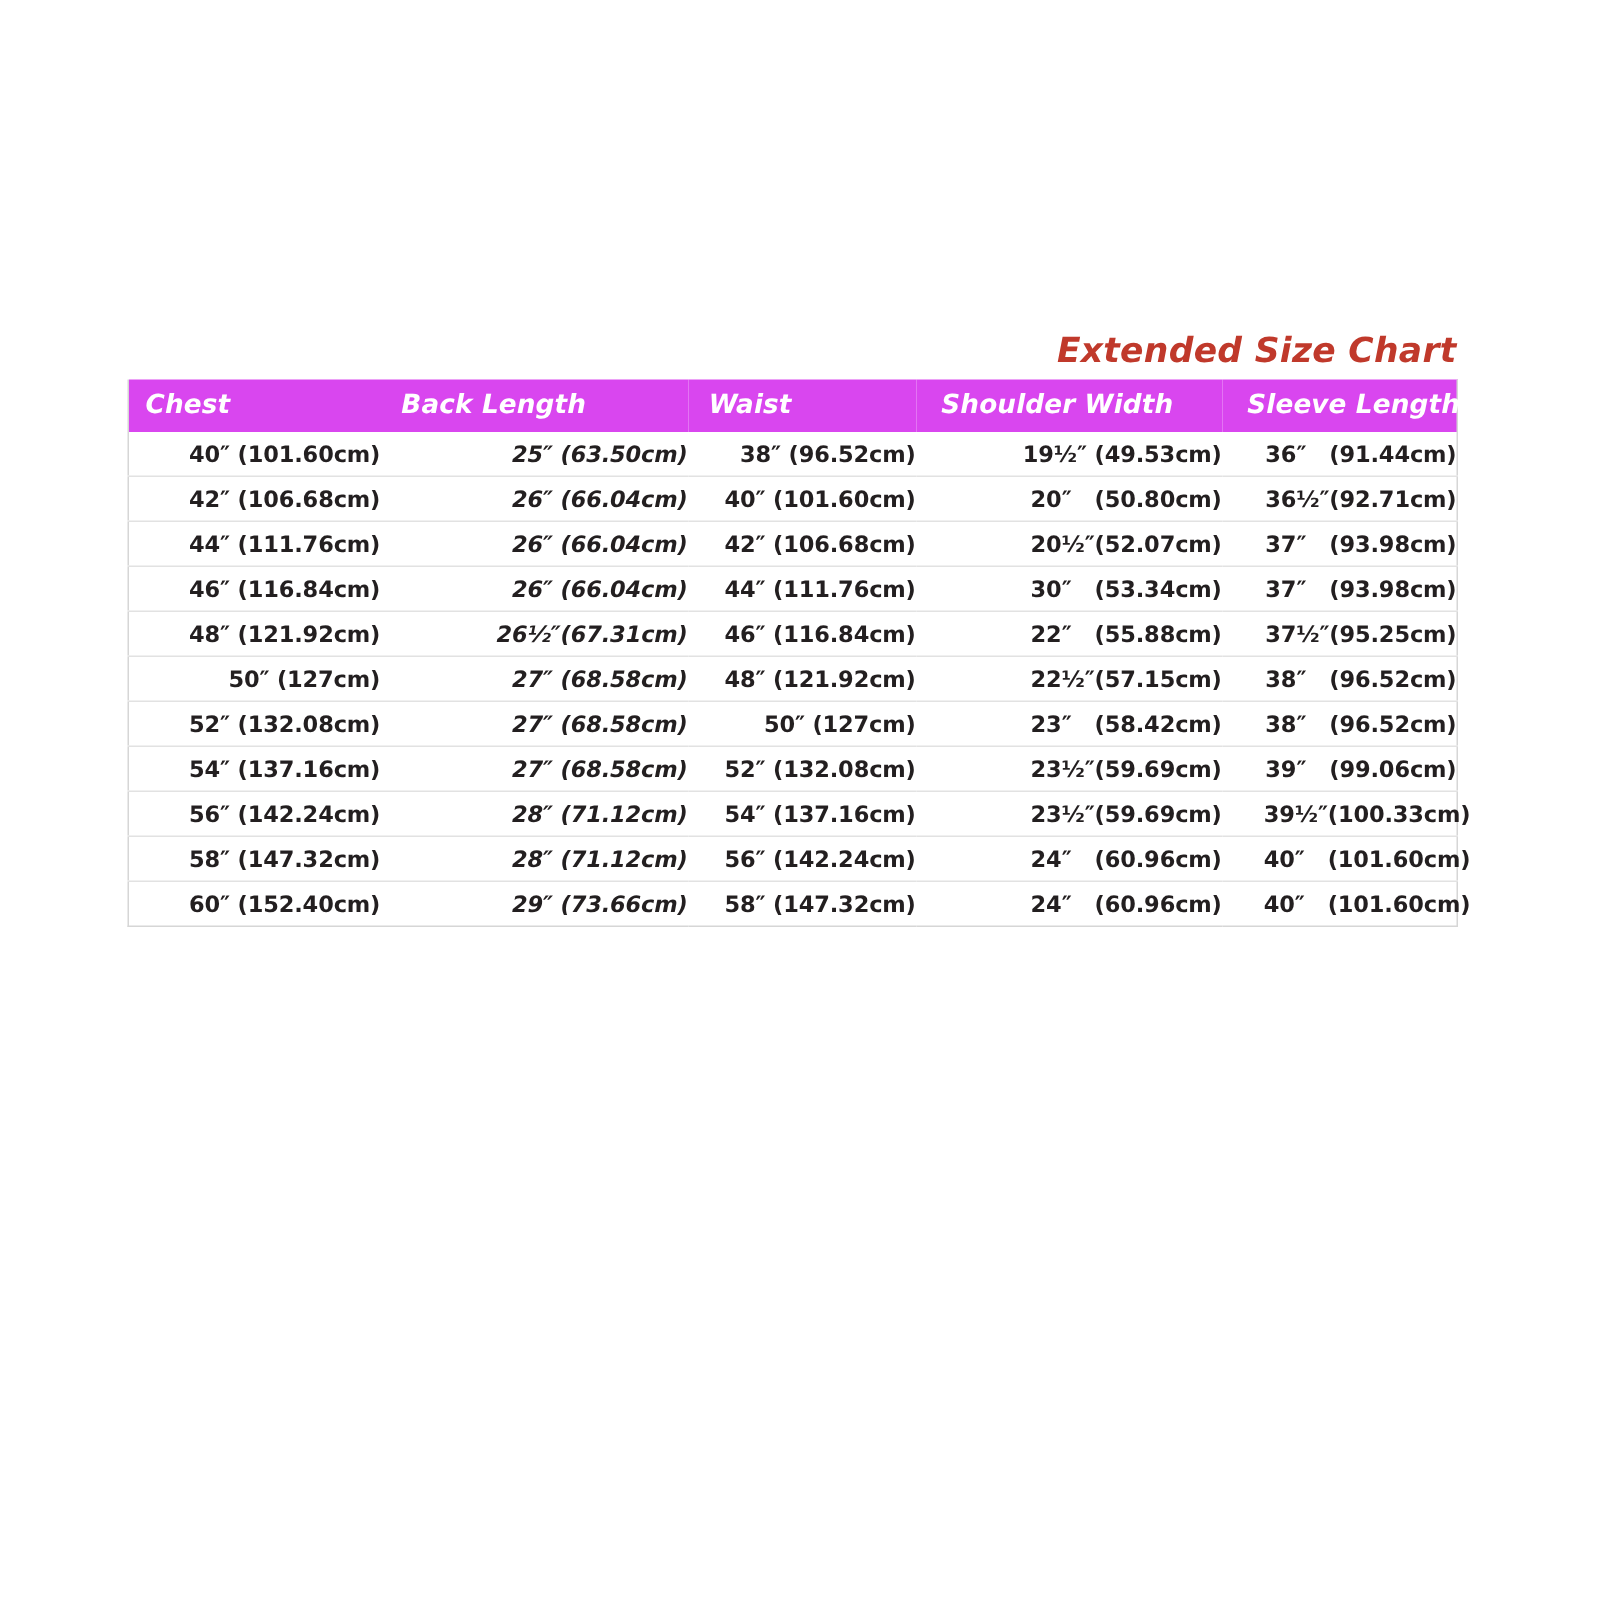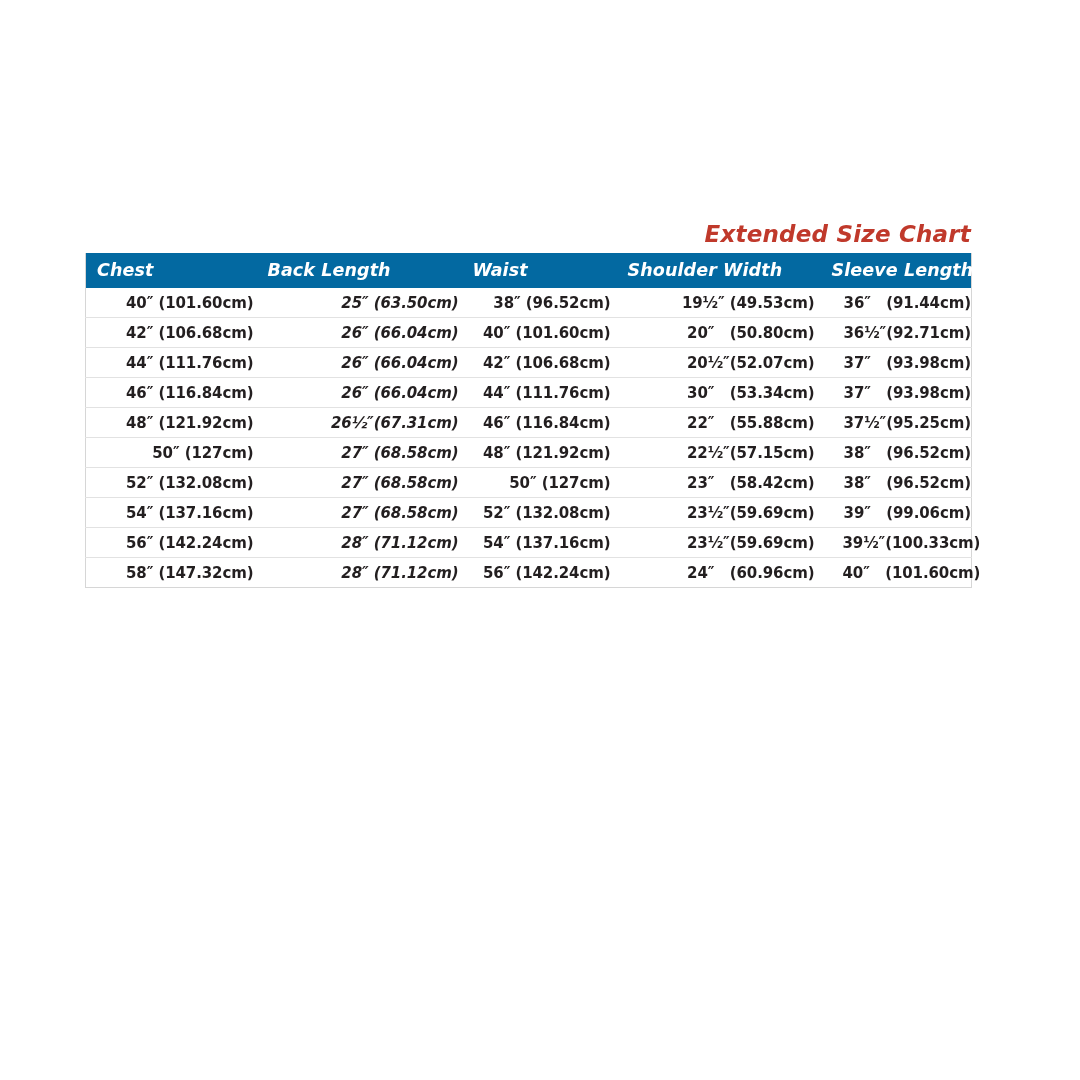--- a/index.html
+++ b/index.html
@@ -37,21 +37,21 @@
     border-collapse: collapse;
     width: 886px;
     table-layout: fixed;
     background: #ffffff;
     border-left: 1px solid #d6d6d6;
     border-right: 1px solid #d6d6d6;
     border-bottom: 1px solid #d6d6d6;
   }
 
   table#size-table thead tr {
-    background: #0369a1;
+    background: #d946ef;
     margin-top: 20px;
   }
 
   table#size-table thead th {
     color: #ffffff;
     font-size: 17.5px;
     font-weight: bold;
     font-style: italic;
     text-align: left;
     padding: 7px 0 8px 0;
@@ -175,16 +175,23 @@
           <td class="c3">23½″(59.69cm)</td>
           <td class="c4">39½″(100.33cm)</td>
         </tr>
         <tr>
           <td class="c0">58″ (147.32cm)</td>
           <td class="c1">28″ (71.12cm)</td>
           <td class="c2">56″ (142.24cm)</td>
           <td class="c3">24″   (60.96cm)</td>
           <td class="c4">40″   (101.60cm)</td>
         </tr>
+        <tr>
+          <td class="c0">60″ (152.40cm)</td>
+          <td class="c1">29″ (73.66cm)</td>
+          <td class="c2">58″ (147.32cm)</td>
+          <td class="c3">24″   (60.96cm)</td>
+          <td class="c4">40″   (101.60cm)</td>
+        </tr>
       </tbody>
   </table>
 
 </div>
 
 </body></html>

